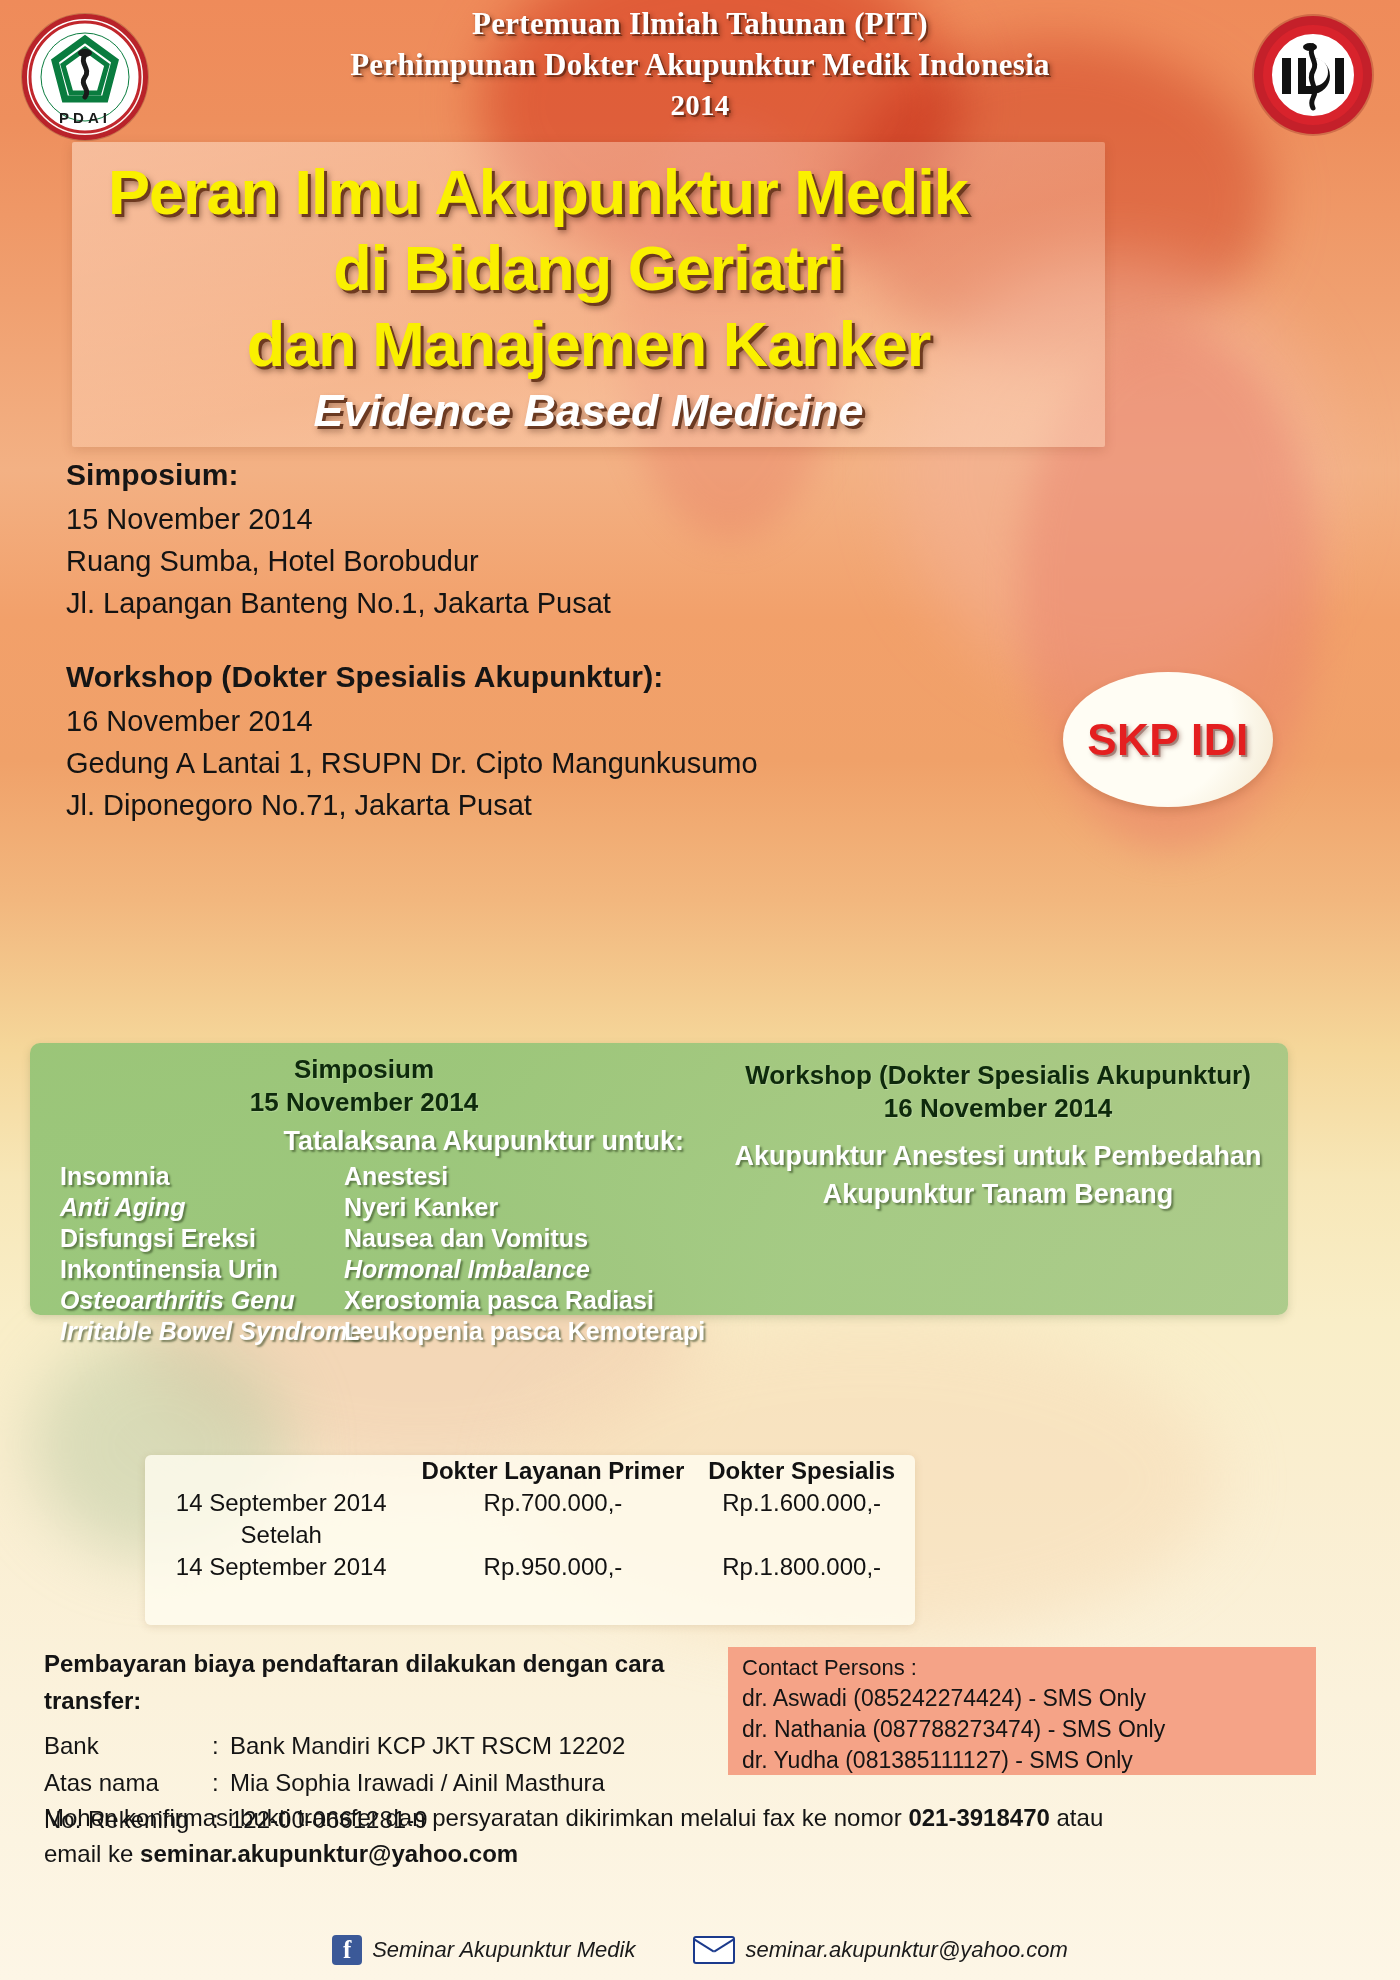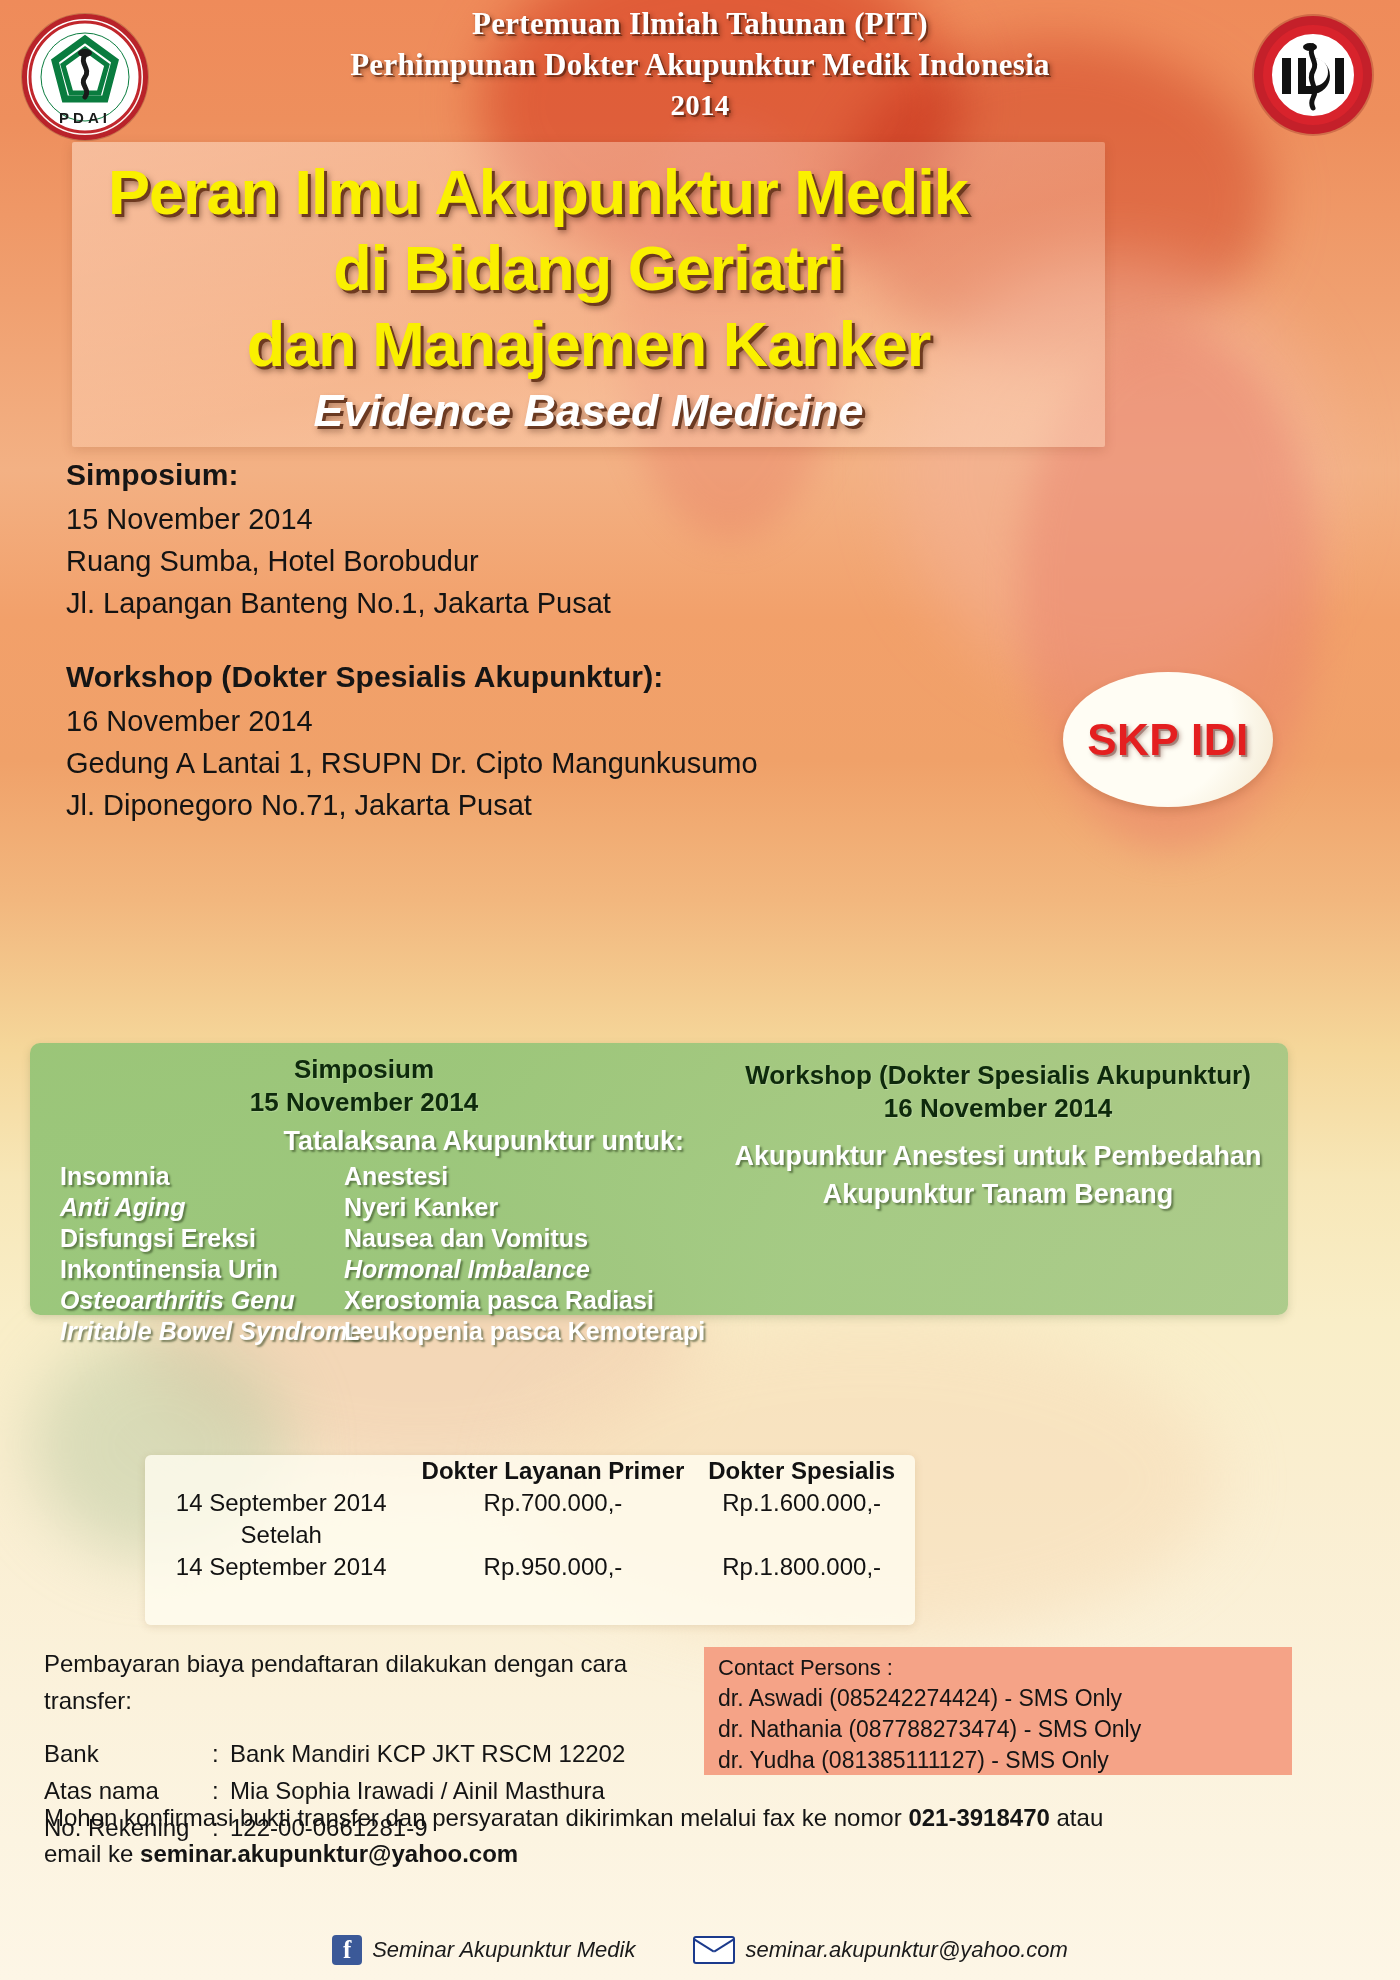--- a/index.html
+++ b/index.html
@@ -193,24 +193,24 @@
   .price td.plain { font-weight: normal; }
 
   
   .pay {
     position: absolute; left: 44px; top: 1645px; width: 660px;
     font-size: 24px; color: #141414; line-height: 37px;
   }
   .pay .row { display: flex; }
   .pay .k { width: 168px; }
   .pay .c { width: 18px; }
-  .pay .intro { margin-bottom: 16px; }
+  .pay .intro { margin-bottom: 8px; font-weight: bold; }
 
   .contact {
-    position: absolute; left: 704px; top: 1647px;
+    position: absolute; left: 728px; top: 1647px;
     width: 588px; height: 128px;
     background: #f5a387;
     padding: 6px 14px 6px 14px;
   }
   .contact .ch { font-size: 22px; color: #141414; line-height: 30px; }
   .contact .ci { font-size: 23px; color: #141414; line-height: 31px; }
 
   .note {
     position: absolute; left: 44px; top: 1800px; width: 1290px;
     font-size: 24px; color: #141414; line-height: 36px;

